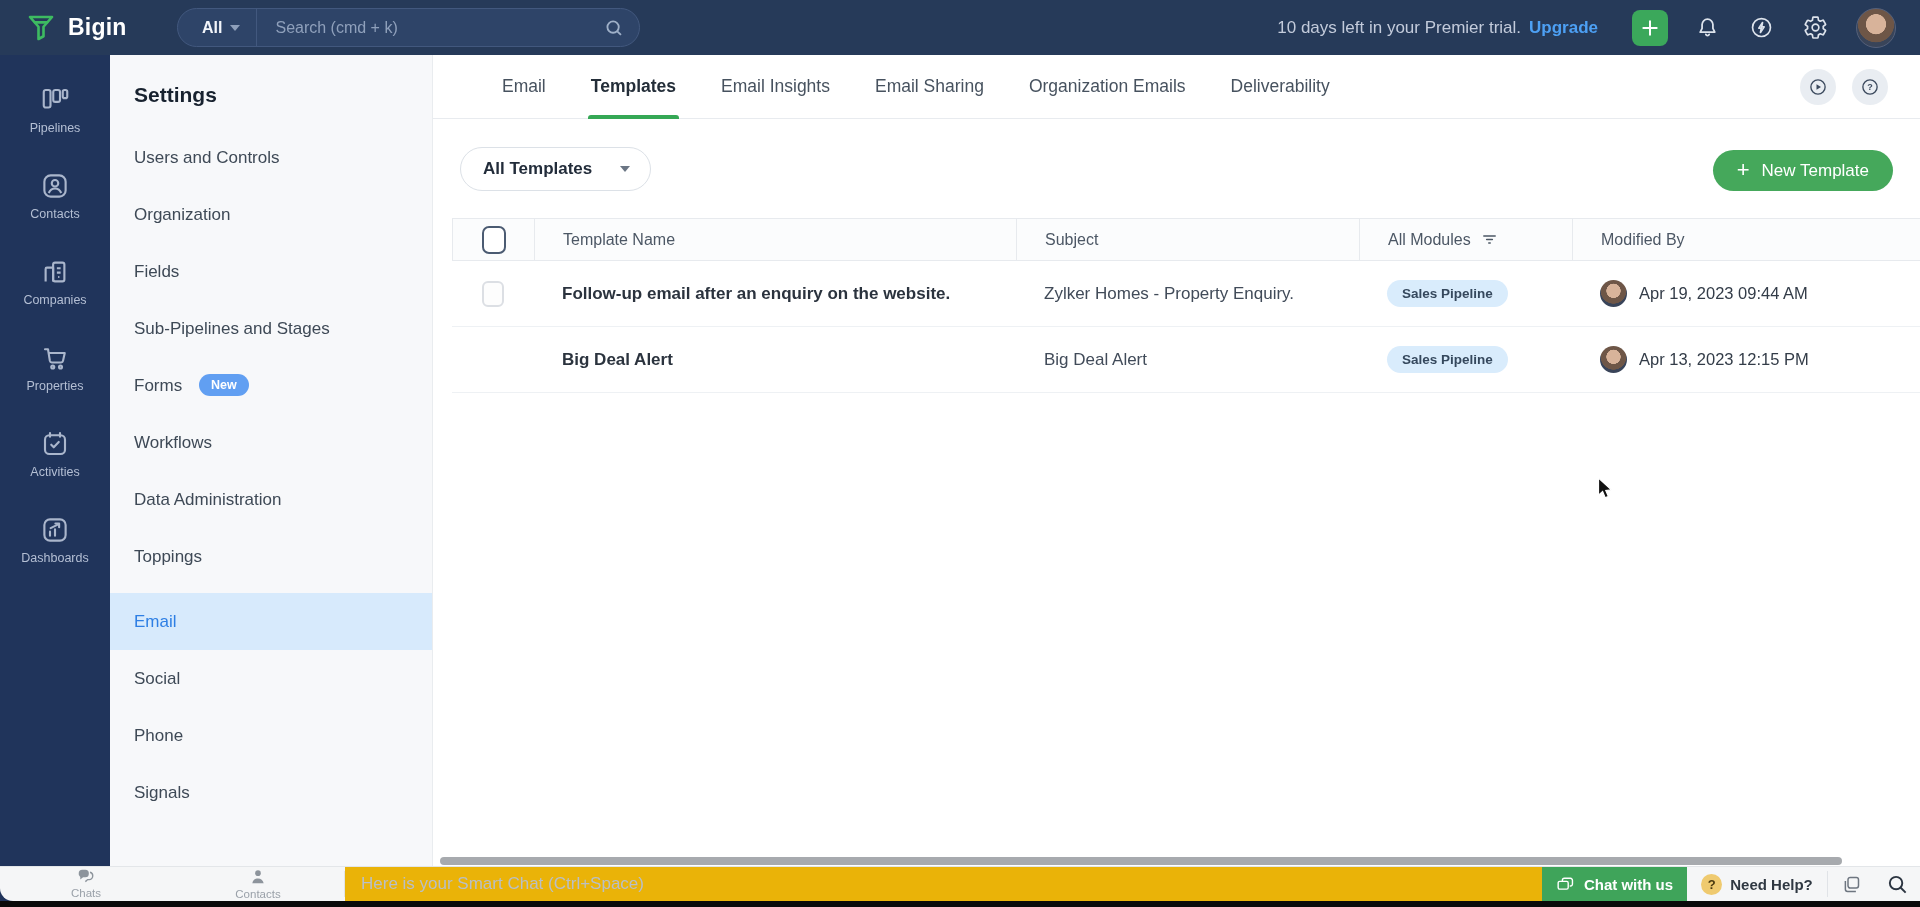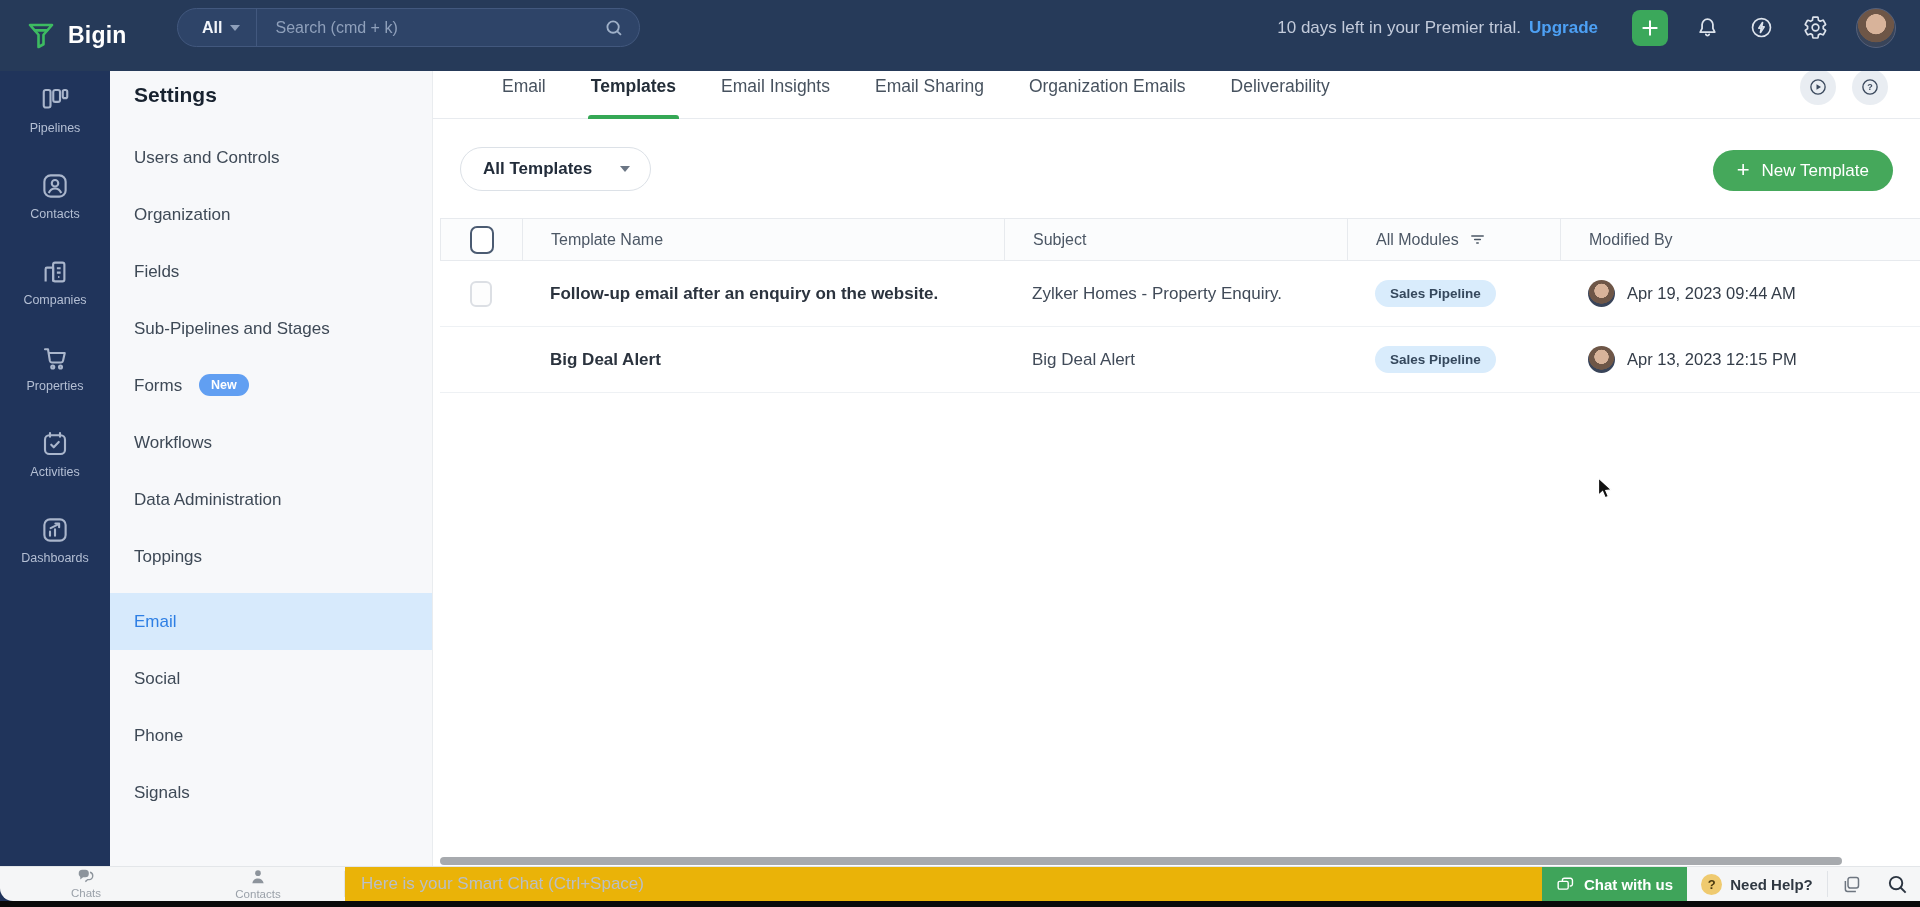--- a/index.html
+++ b/index.html
@@ -1,21 +1,21 @@
 <!DOCTYPE html>
 <html><head>
 <meta charset="utf-8">
 <style>
   * { box-sizing: border-box; margin: 0; padding: 0; }
   html,body { width:1920px; height:907px; overflow:hidden; }
   body { font-family: "Liberation Sans", sans-serif; background:#0b0b0b; }
   .app { position:relative; width:1920px; height:907px; background:#fff; overflow:hidden; }
 
   
-  .topbar { position:absolute; left:0; top:0; width:1920px; height:71px; background:#263a59;
+  .topbar { position:absolute; left:0; top:0; width:1920px; height:55px; background:#263a59;
             display:flex; align-items:center; z-index:20; }
   .brand { display:flex; align-items:center; gap:12px; margin-left:26px; }
   .brand-name { color:#fff; font-size:23px; font-weight:bold; letter-spacing:.2px; }
   .search-pill { position:absolute; left:177px; top:8px; width:463px; height:39px;
                  background:#2e4468; border:1px solid #42587e; border-radius:20px;
                  display:flex; align-items:center; padding:0 14px 0 24px; }
   .search-scope { color:#f2f5fa; font-size:16px; font-weight:bold; display:flex; align-items:center; gap:8px; }
   .caret-down { width:0; height:0; border-left:5px solid transparent; border-right:5px solid transparent;
                 border-top:6px solid #8fa0bb; }
   .search-divider { width:1px; height:39px; background:#42587e; margin:0 18px 0 16px; }
@@ -73,21 +73,21 @@
                  font-size:17px; font-weight:bold; color:#222c3a; cursor:pointer; }
   .filter-caret { width:0; height:0; border-left:5px solid transparent; border-right:5px solid transparent;
                   border-top:6px solid #6b7684; }
   .new-template-btn { position:absolute; right:27px; top:31px; height:41px; display:inline-flex; align-items:center;
                       gap:12px; padding:0 24px; background:#45a85b; border-radius:21px; color:#fff;
                       font-size:17px; cursor:pointer; }
   .nt-plus { font-size:22px; font-weight:normal; line-height:1; margin-top:-2px; }
 
   
   .tmpl-table { position:absolute; left:7px; top:163px; width:1480px; }
-  .t-row { display:grid; grid-template-columns:82px 482px 343px 213px 1fr; }
+  .t-row { display:grid; grid-template-columns:82px 482px 343px 213px 1fr;margin-left:12px; }
   .t-head { height:43px; background:#fbfcfd; border-top:1px solid #e7eaee; border-bottom:1px solid #e7eaee; }
   .t-head .t-cell { border-left:1px solid #e7eaee; display:flex; align-items:center; font-size:16px; color:#4c5765; }
   .t-head .t-cell:first-child { justify-content:center; }
   .t-body { height:66px; border-bottom:1px solid #eef1f4; }
   .t-cell { display:flex; align-items:center; padding-left:28px; min-width:0; }
   .t-cell.checkbox-cell { padding-left:0; justify-content:center; }
   .hdr-label { margin-right:10px; }
   .cb-head { width:24px; height:28px; border:2.5px solid #4b5b72; border-radius:7px; background:#fff; cursor:pointer; }
   .cb-row { width:22px; height:26px; border:2px solid #dcdfe4; border-radius:6px; background:#fdfdfd; cursor:pointer; }
   .cell-name { font-size:17px; font-weight:bold; color:#2b333e; cursor:pointer; }

